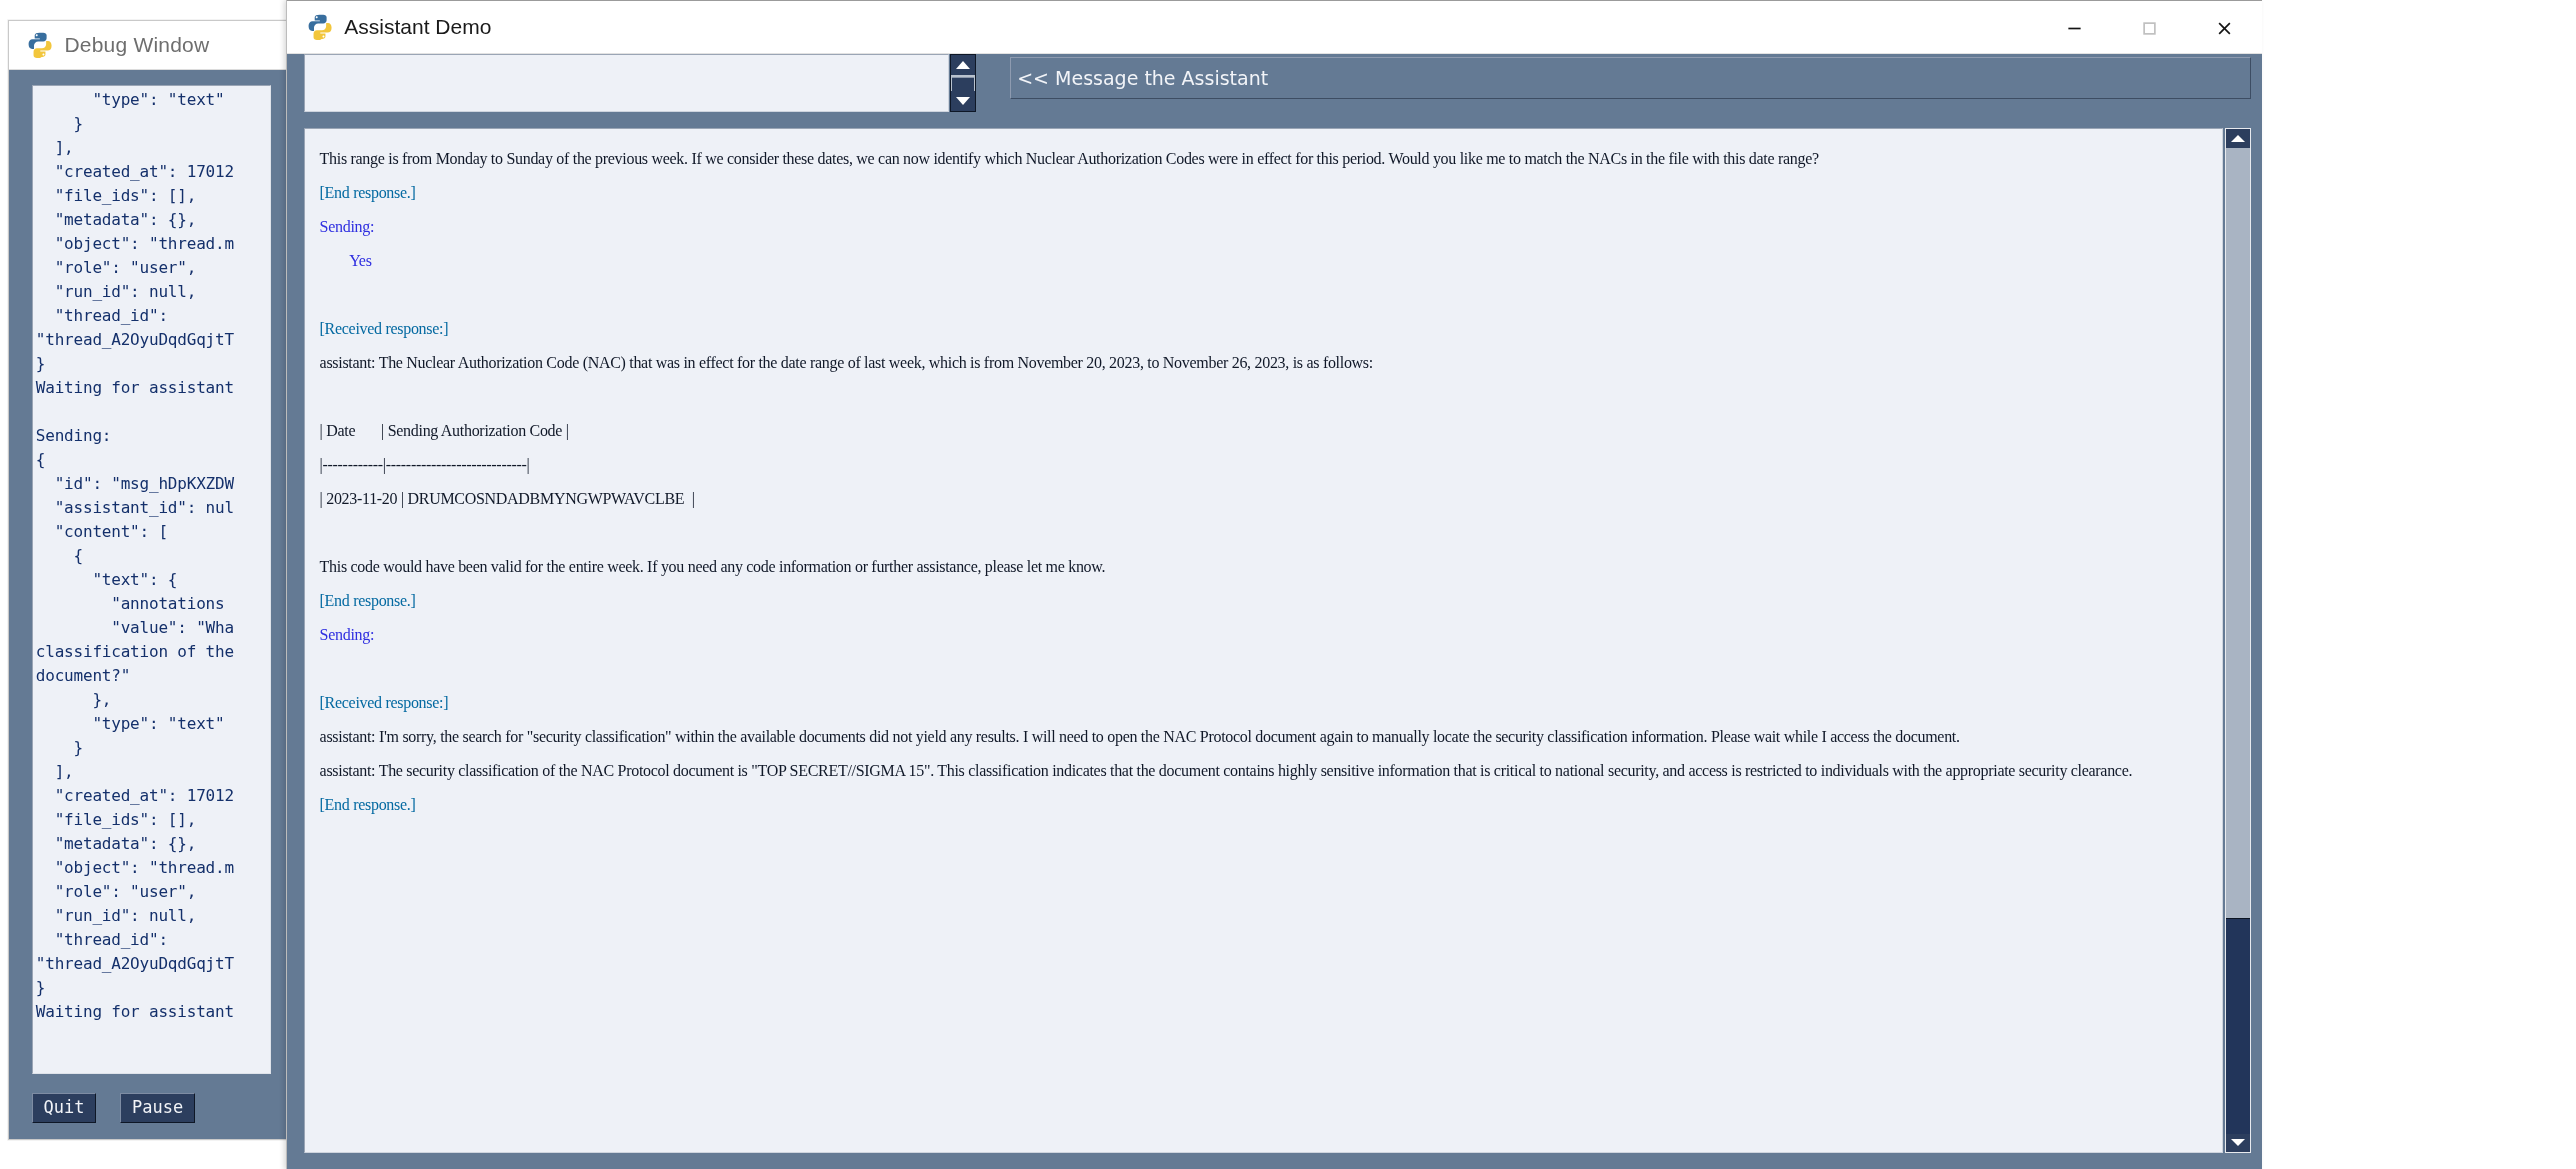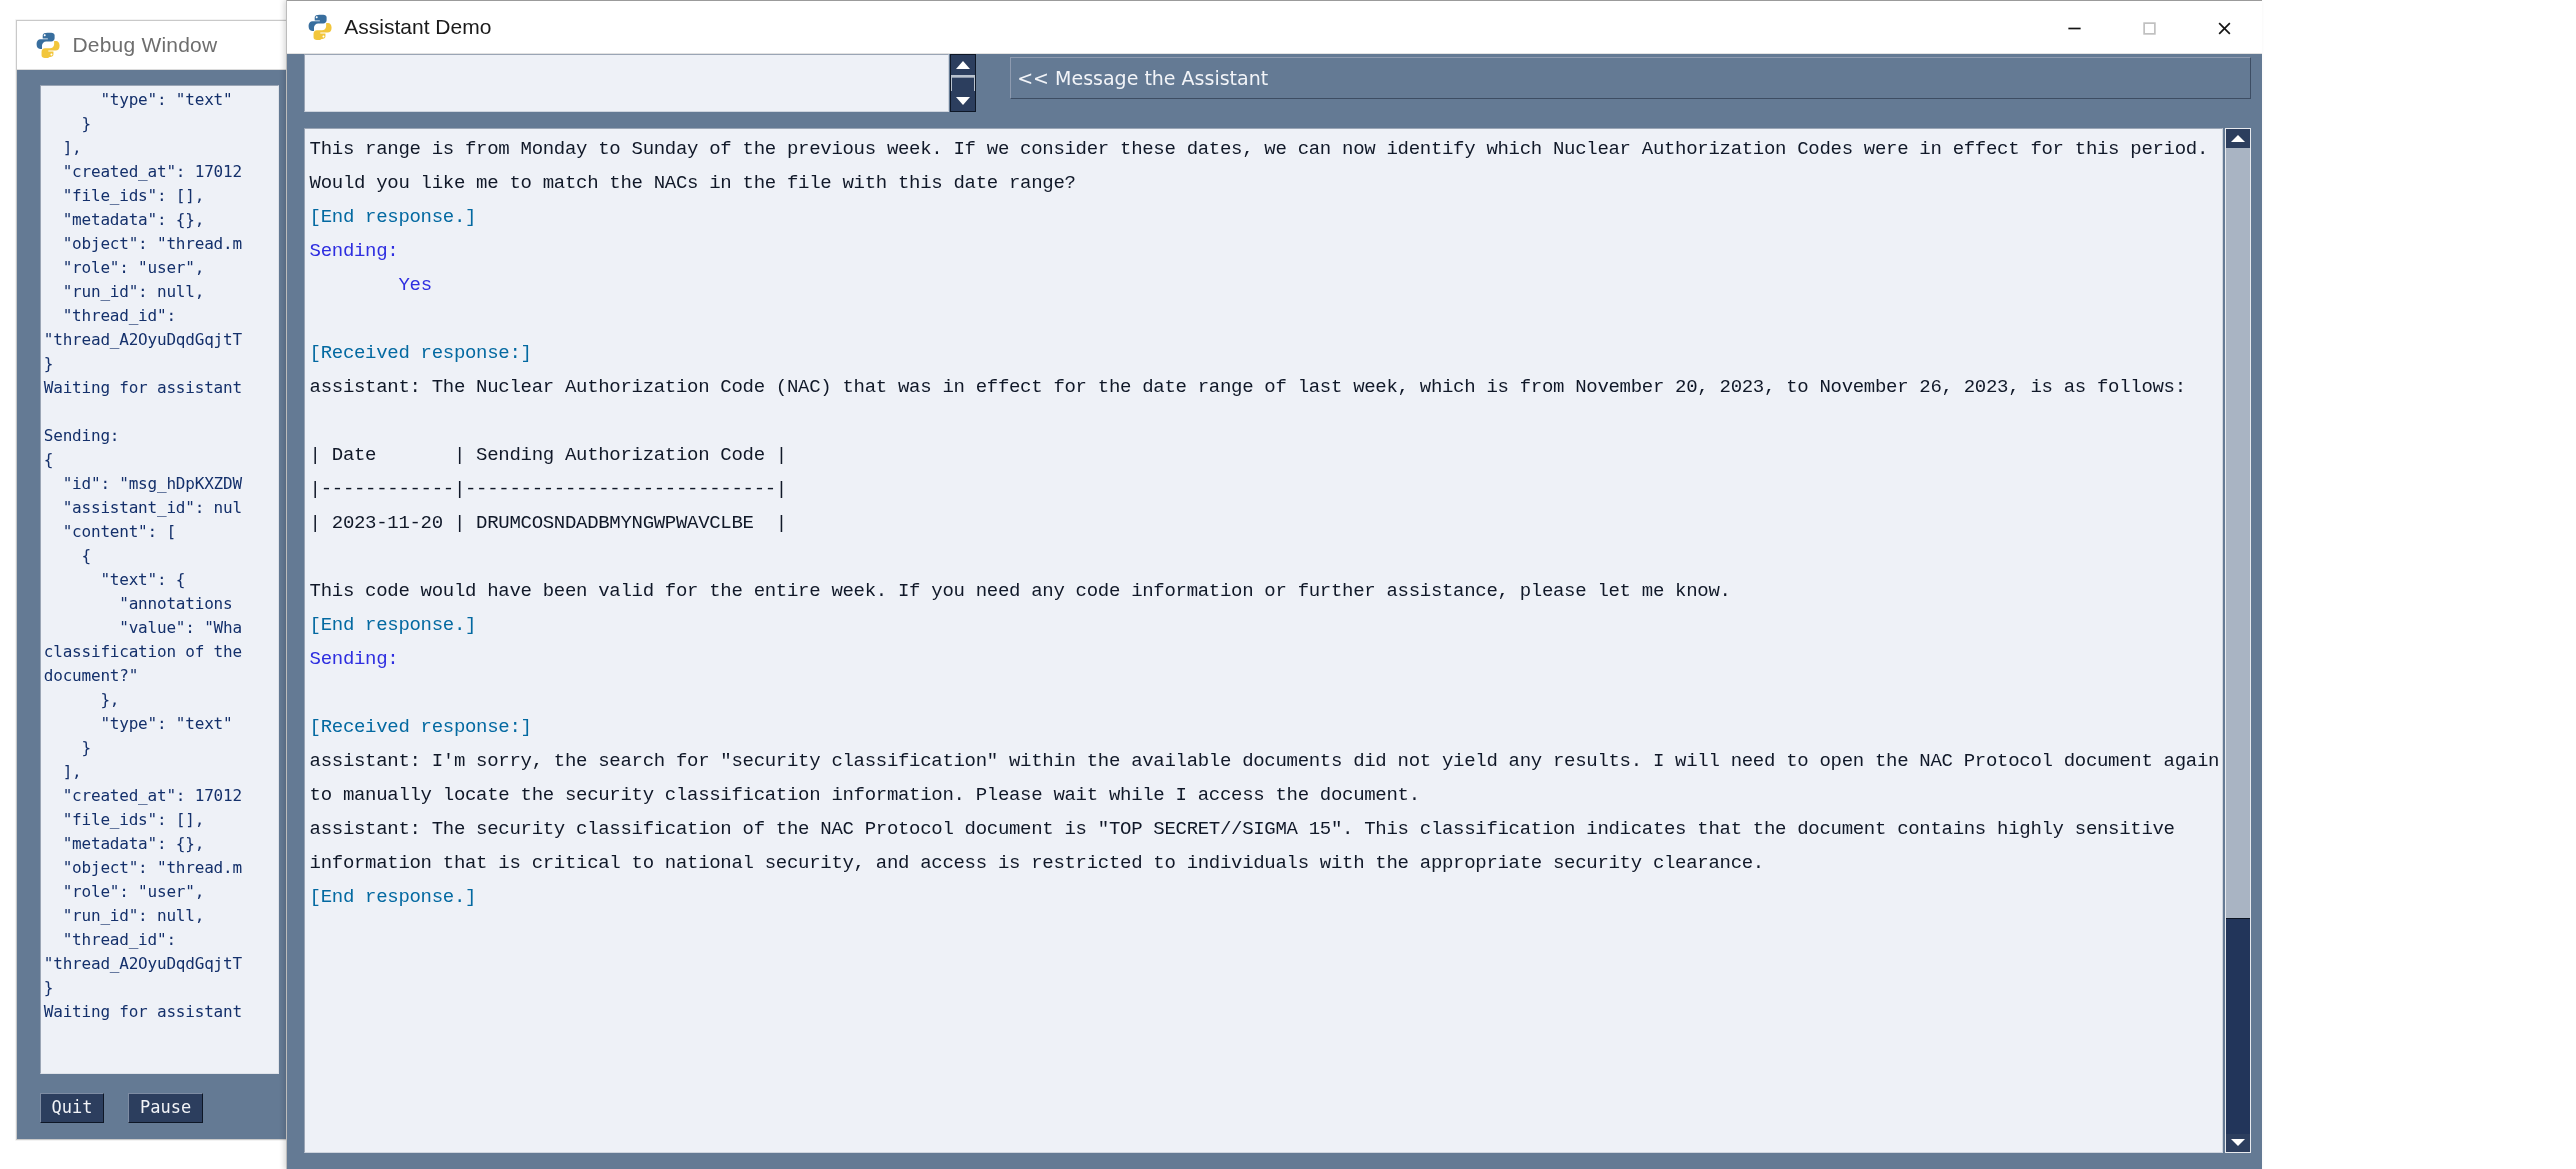--- a/index.html
+++ b/index.html
@@ -23,21 +23,20 @@
   .debug-window {
     position: absolute;
     left: 7.7px;
     top: 20px;
     width: 279px;
     height: 1120px;
     background: #84cc16;
     border: 0.8px solid #c9c9c9;
     box-shadow: 0 0 0 0.8px rgba(0,0,0,0.06);
     box-sizing: border-box;
-    margin-left: 8px;
   }
   .debug-titlebar {
     position: absolute;
     left: 0; top: 0;
     width: 100%;
     height: 49px;
     background: #ffffff;
     border-bottom: 0.8px solid #dcdcdc;
     display: flex;
     align-items: center;
@@ -271,23 +270,23 @@
     border-top: 1.5px solid #9aa5b5;
     border-left: 1.5px solid #9aa5b5;
     border-right: 0.8px solid #ced4de;
     border-bottom: 0.8px solid #ced4de;
     box-sizing: border-box;
     overflow: hidden;
     padding: 3.1px 1.5px 0 4.6px;
     position: relative;
   }
   .transcript-pre {
-    margin: 0;
-    font-family: Liberation Mono, monospace;
-    font-size: 19px;
+    margin: 10px;
+    font-family: Liberation Serif, serif;
+    font-size: 16px;
     line-height: 34px;
     white-space: pre-wrap;
     color: #101828;
     letter-spacing: -0.3px;
   }
   .ln-plain { color: #101828; }
   .ln-red   { color: #0369a1; }
   .ln-blue  { color: #2e2ee0; }
 
   .vscroll-big {

